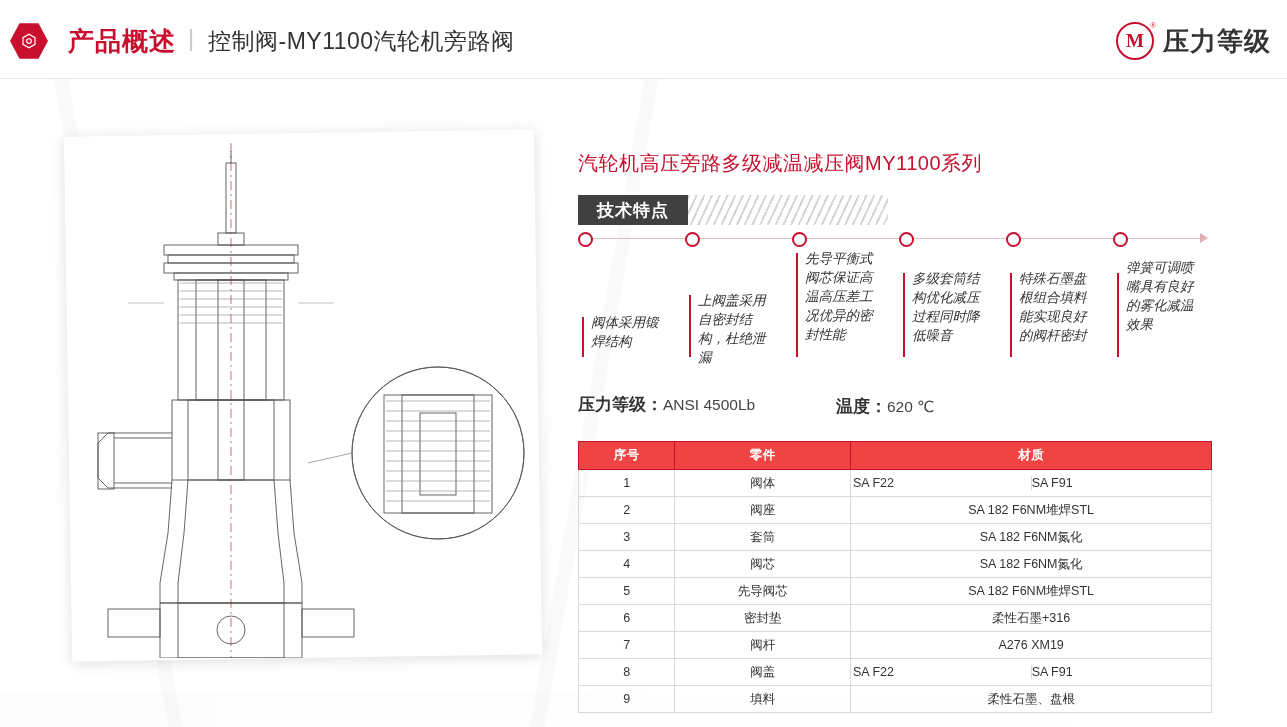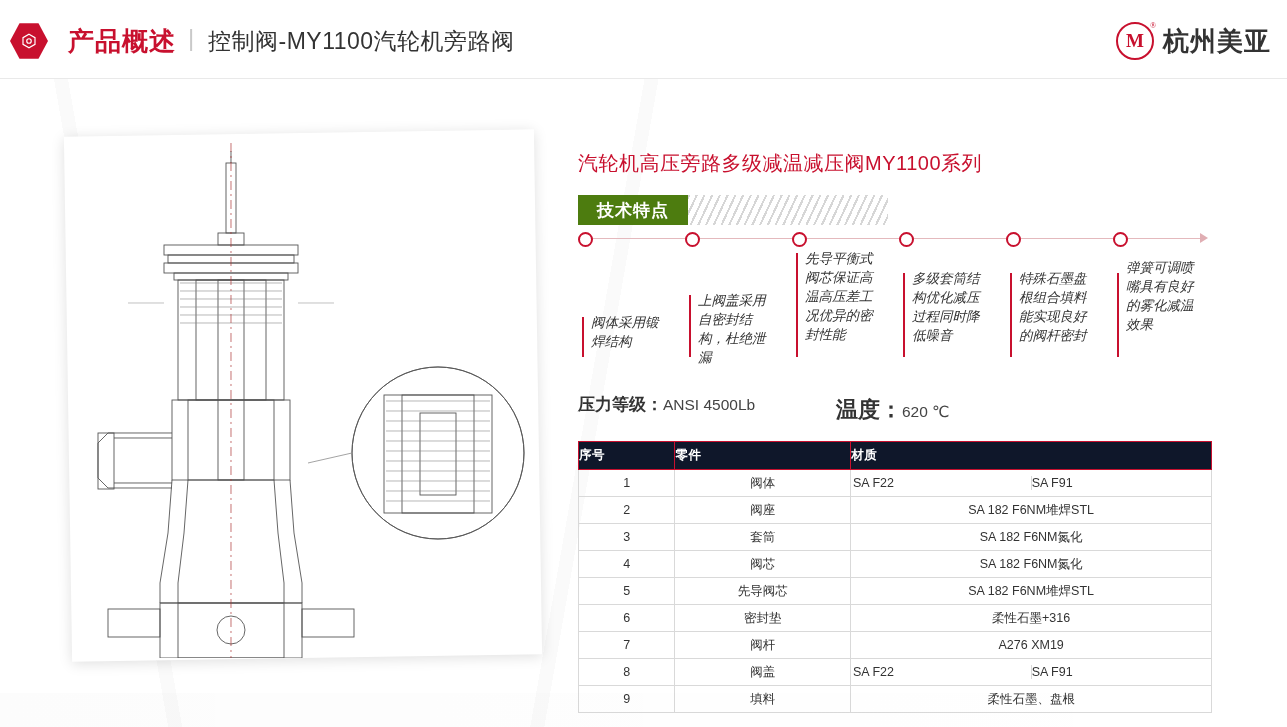--- a/index.html
+++ b/index.html
@@ -82,21 +82,21 @@
   }
   .r-title{
     font-size:20px;font-weight:normal;color:#c8102e;letter-spacing:.5px;
     margin:0 0 18px 0;
   }
   .feature-head{
     position:relative;height:30px;margin-bottom:6px;
   }
   .feature-tab{
     position:absolute;left:0;top:0;width:110px;height:30px;
-    background:#4d7c0f;color:#ffffff;font-size:17px;font-weight:bold;
+    background:#404040;color:#ffffff;font-size:17px;font-weight:bold;
     display:flex;align-items:center;justify-content:center;letter-spacing:1px;
   }
   .feature-hatch{
     position:absolute;left:110px;top:0;width:200px;height:30px;
     background:repeating-linear-gradient(115deg,#d6d6d6 0 2px,#ffffff 2px 7px);
   }
 
   
   .timeline{
     position:relative;height:160px;margin-top:4px;
@@ -127,22 +127,22 @@
   .spec-label{font-weight:bold;color:#333333;font-family:Liberation Serif, serif;}
   .spec-1{position:absolute;left:0;top:0;}
   .spec-2{position:absolute;left:258px;top:2px;font-size:15.5px;}
 
   
   table.mat{
     margin-top:14px;border-collapse:collapse;width:634px;
     font-size:12.5px;color:#333333;
   }
   table.mat th{
-    background:#0f172a;color:#ffffff;font-weight:bold;font-size:12.5px;
-    padding:5px 0;border:1px solid #c8102e;text-align:left;letter-spacing:.5px;
+    background:#ef4444;color:#ffffff;font-weight:bold;font-size:12.5px;
+    padding:5px 0;border:1px solid #c8102e;text-align:center;letter-spacing:.5px;
   }
   table.mat td{
     border:1px solid #d9d9d9;padding:4px 0;text-align:center;height:18px;
   }
   .col-no{width:96px;}
   .col-part{width:176px;}
   .col-mat{width:362px;}
   .mat-half{display:inline-block;width:49.4%;text-align:left;}
   .mat-sep{border-right:1px solid #d9d9d9;}
 
@@ -165,21 +165,21 @@
     </svg>
   </div>
   <div class="header-title">产品概述</div>
   <div class="header-div">|</div>
   <div class="header-sub">控制阀-MY1100汽轮机旁路阀</div>
   <div class="brand">
     <div class="brand-mark">
       <span>M</span>
       <span class="reg">®</span>
     </div>
-    <div class="brand-name">杭州美亚</div>
+    <div class="brand-name">压力等级</div>
   </div>
 </div>
 
 <div class="drawing-panel">
   <div class="drawing-inner">
     <svg class="drawing-svg" width="470" height="525" viewBox="0 0 470 525">
       <g stroke="#555" fill="none" stroke-width="0.9">
 
         <rect x="158" y="30" width="10" height="70"></rect>
         <line x1="163" y1="18" x2="163" y2="30"></line>
@@ -290,21 +290,21 @@
       <div class="tl-bar" style="height:84px;top:42px;"></div>
       <div class="tl-text" style="top:27px;">弹簧可调喷嘴具有良好的雾化减温效果</div>
     </div>
   </div>
 
   <div class="specs">
     <div class="spec-1">
       <span class="spec-label">压力等级：</span><span style="font-size:15.5px">ANSI  4500Lb</span>
     </div>
     <div class="spec-2">
-      <span class="spec-label" style="font-size:22px">温度：</span><span>620 ℃</span>
+      <span class="spec-label" style="font-size:17px">温度：</span><span>620 ℃</span>
     </div>
   </div>
 
   <table class="mat">
     <thead>
       <tr>
         <th class="col-no">序号</th>
         <th class="col-part">零件</th>
         <th class="col-mat">材质</th>
       </tr>

